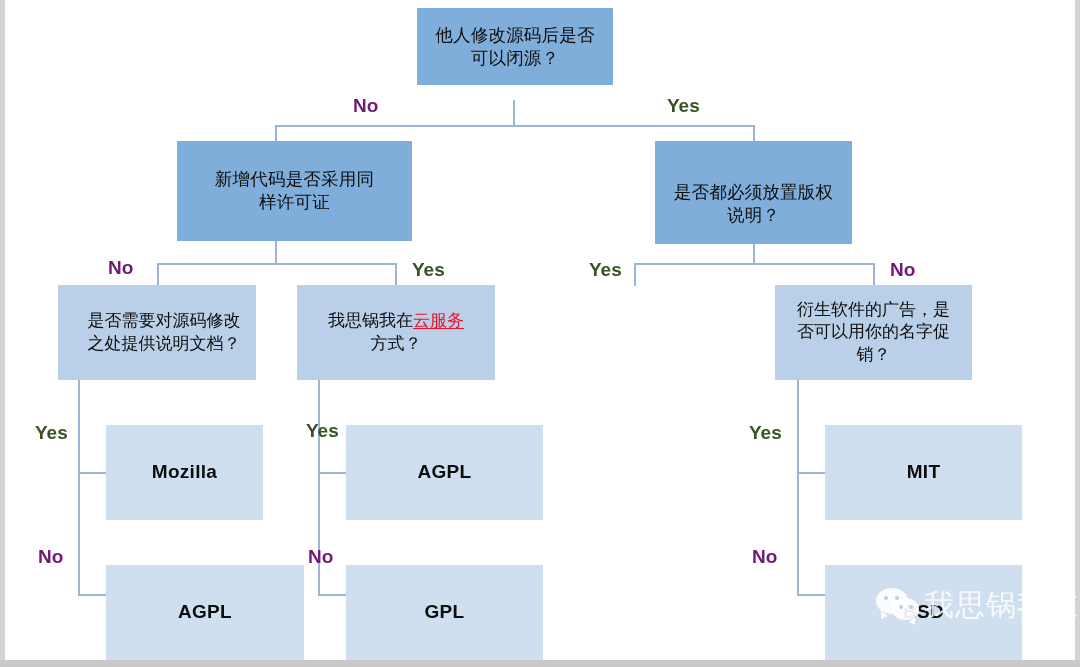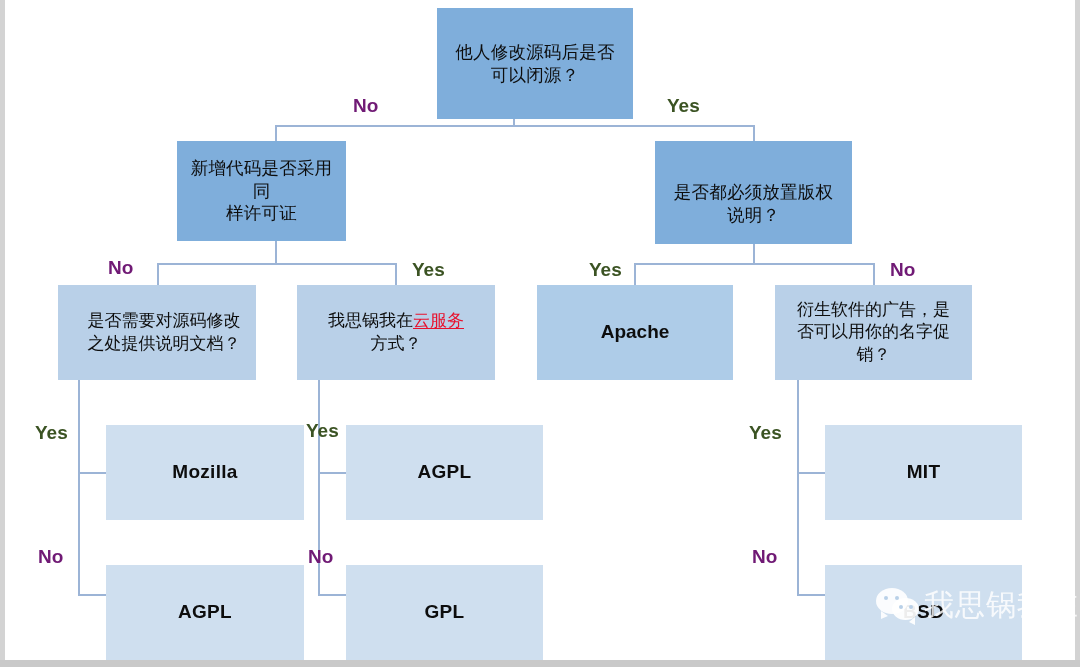--- a/index.html
+++ b/index.html
@@ -169,28 +169,28 @@
 
   <div class="elabel yes" style="left:35px;top:422px;">Yes</div>
   <div class="elabel no" style="left:38px;top:546px;">No</div>
 
   <div class="elabel yes" style="left:306px;top:420px;">Yes</div>
   <div class="elabel no" style="left:308px;top:546px;">No</div>
 
   <div class="elabel yes" style="left:749px;top:422px;">Yes</div>
   <div class="elabel no" style="left:752px;top:546px;">No</div>
 
-  <div class="node q-node" style="left:417px;top:8px;width:196px;height:111px;margin-left:20px;">
+  <div class="node q-node" style="left:417px;top:8px;width:196px;height:77px;">
     <span class="txt">
       <span>他人修改源码后是否</span><br>
       <span>可以闭源？</span>
     </span>
   </div>
 
-  <div class="node q-node" style="left:177px;top:141px;width:169px;height:100px;">
+  <div class="node q-node" style="left:177px;top:141px;width:235px;height:100px;">
     <span class="txt">
       <span>新增代码是否采用同</span><br>
       <span>样许可证</span>
     </span>
   </div>
 
   <div class="node q-node" style="left:655px;top:141px;width:197px;height:103px;">
     <span class="txt">
       <br>
       <span>是否都必须放置版权</span><br>
@@ -205,33 +205,30 @@
     </span>
   </div>
 
   <div class="node q-node-l3" style="left:297px;top:285px;width:198px;height:95px;">
     <span class="txt">
       <span>我思锅我在</span><span class="red-u">云服务</span><br>
       <span>方式？</span>
     </span>
   </div>
 
-  <div class="node apache-node" style="left:537px;top:285px;width:196px;height:95px;">
-    <span class="txt">Apache</span>
-  </div>
 
   <div class="node q-node-l3" style="left:775px;top:285px;width:197px;height:95px;">
     <span class="txt">
       <span>衍生软件的广告，是</span><br>
       <span>否可以用你的名字促</span><br>
       <span>销？</span>
     </span>
   </div>
 
-  <div class="node leaf-node" style="left:106px;top:425px;width:198px;height:95px;">
+  <div class="node leaf-node" style="left:106px;top:425px;width:157px;height:95px;">
     <span class="txt">Mozilla</span>
   </div>
 
   <div class="node leaf-node" style="left:106px;top:565px;width:198px;height:95px;">
     <span class="txt">AGPL</span>
   </div>
 
   <div class="node leaf-node" style="left:346px;top:425px;width:197px;height:95px;">
     <span class="txt">AGPL</span>
   </div>

